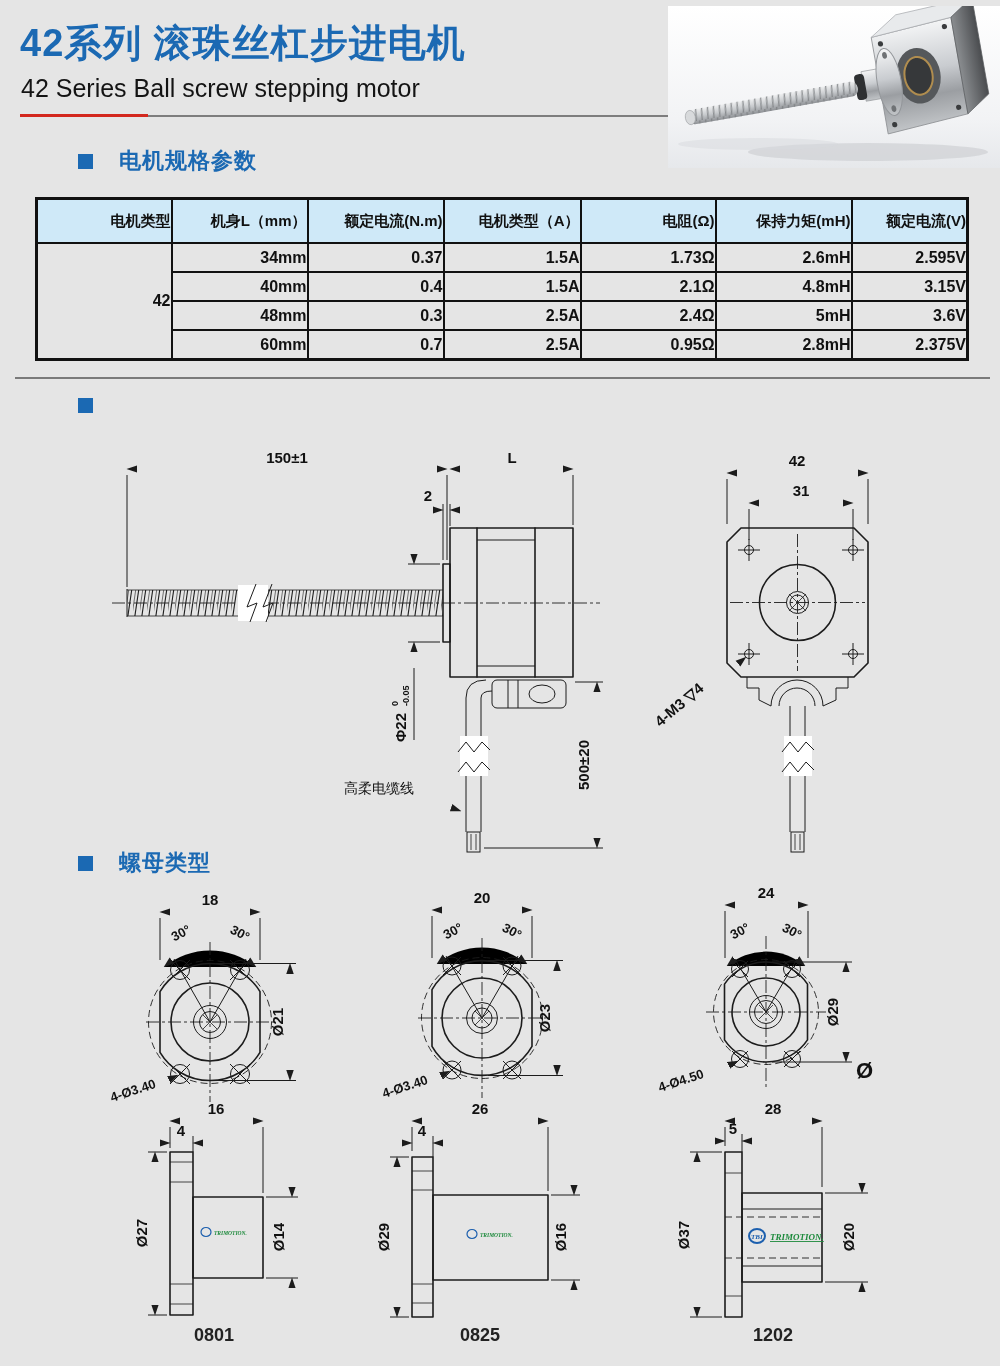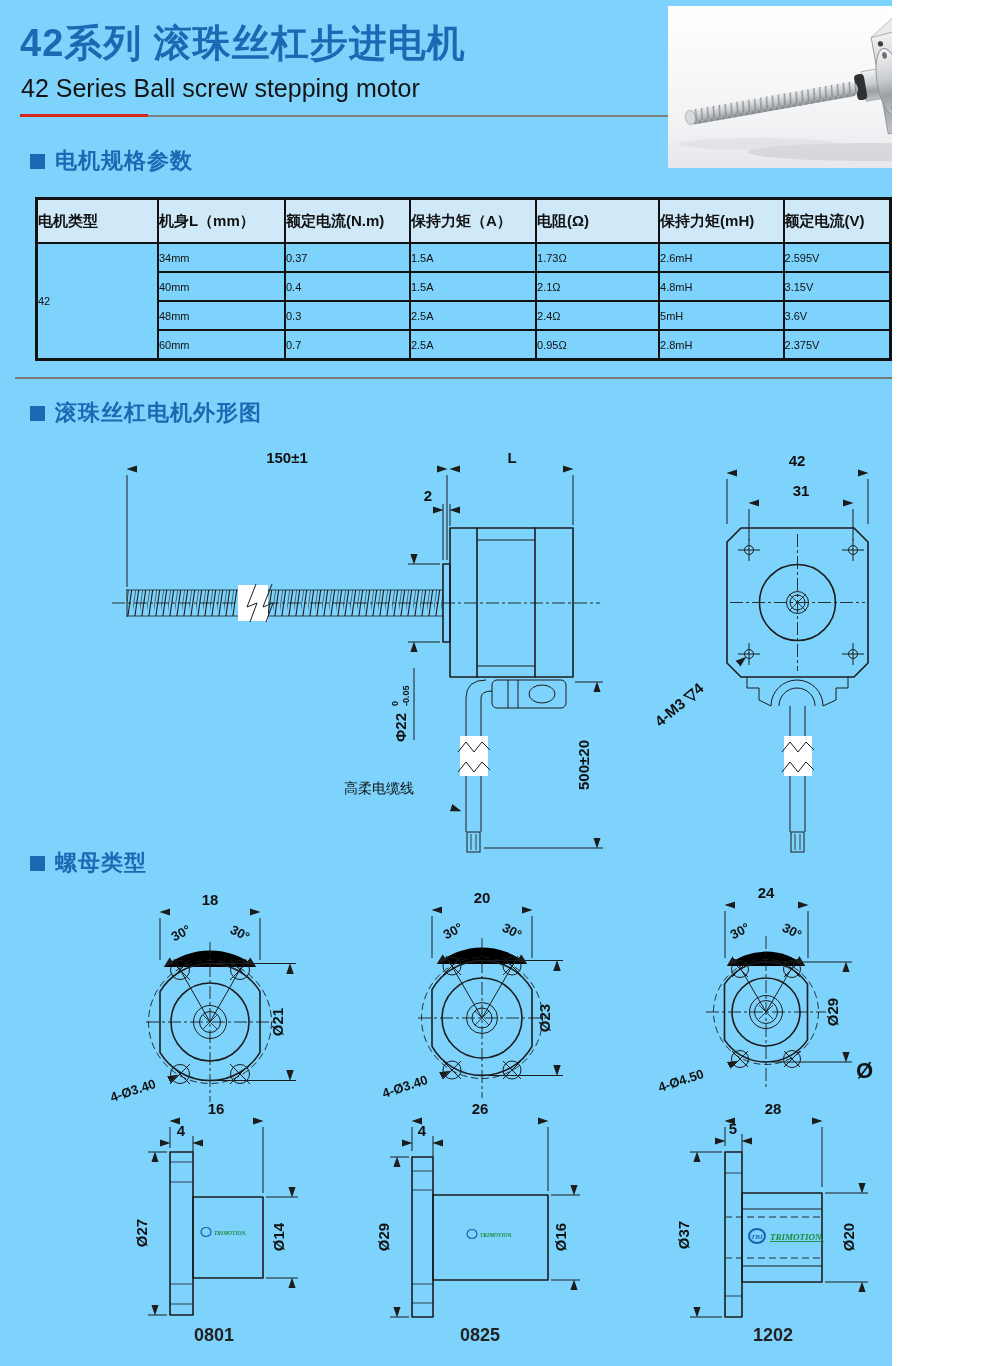--- a/index.html
+++ b/index.html
@@ -1,36 +1,36 @@
 <!DOCTYPE html>
 <html><head>
 <meta charset="utf-8">
 <style>
   html,body{margin:0;padding:0;background:#fff;}
-  #page{position:relative;width:892px;height:1366px;background:#7dd3fc;overflow:hidden;
+  #page{position:relative;width:1000px;height:1366px;background:#e5e5e5;overflow:hidden;
         font-family:"Liberation Sans","DejaVu Sans",sans-serif;color:#111;}
 
   
   .title-cn{position:absolute;left:20px;top:18px;font-size:38px;font-weight:bold;color:#1b69b3;letter-spacing:1px;}
   .title-en{position:absolute;left:21px;top:74px;font-size:25px;color:#141414;}
   .rule{position:absolute;left:20px;top:115px;width:962px;height:2px;background:#7d7d7d;}
   .rule-red{position:absolute;left:20px;top:114px;width:128px;height:3px;background:#d3281e;}
   .photo{position:absolute;left:668px;top:6px;width:332px;height:162px;}
 
   
-  .sec{position:absolute;display:flex;align-items:center;gap:10px;}
+  .sec{position:absolute;display:flex;align-items:center;gap:26px;margin-left:48px;}
   .sec .sq{width:15px;height:15px;background:#1b69b3;}
   .sec .st{font-size:22px;font-weight:bold;color:#1b69b3;letter-spacing:1px;}
 
   
   .spec{position:absolute;left:35px;top:197px;border-collapse:collapse;table-layout:fixed;}
-  .spec th,.spec td{border:2px solid #111;text-align:left;vertical-align:middle;padding:0;}
+  .spec th,.spec td{border:2px solid #111;text-align:right;vertical-align:middle;padding:0;}
   .spec{border:3px solid #111;}
   .spec th{background:#cfe9f8;font-size:15px;font-weight:bold;height:42px;}
-  .spec td{font-size:11px;height:27px;}
+  .spec td{font-size:16px;height:27px;font-weight:bold;}
 
   .divider{position:absolute;left:15px;top:377px;width:975px;height:2px;background:#7a7a7a;}
 
   .draw{position:absolute;left:0;}
 
   
   .ol{fill:none;stroke:#1c1c1c;stroke-width:1.6;stroke-linejoin:round;stroke-linecap:round;}
   .th{fill:none;stroke:#1c1c1c;stroke-width:1;}
   .thin{fill:none;stroke:#1c1c1c;stroke-width:.8;}
   .cl{fill:none;stroke:#1c1c1c;stroke-width:.9;stroke-dasharray:13 3 3 3;}
@@ -120,21 +120,21 @@
       <col style="width:137px">
         <col style="width:135px">
         <col style="width:136px">
         <col style="width:116px">
     </colgroup>
     <tbody>
         <tr>
       <th>电机类型</th>
       <th>机身L（mm）</th>
       <th>额定电流(N.m)</th>
-      <th>保持力矩（A）</th>
+      <th>电机类型（A）</th>
       <th>电阻(Ω)</th>
       <th>保持力矩(mH)</th>
       <th>额定电流(V)</th>
     </tr>
     <tr>
       <td rowspan="4">42</td>
       <td>34mm</td>
       <td>0.37</td>
       <td>1.5A</td>
       <td>1.73Ω</td>
@@ -165,21 +165,20 @@
       <td>2.8mH</td>
       <td>2.375V</td>
     </tr>
   </tbody>
     </table>
 
   <div class="divider"></div>
 
   <div class="sec" style="left:30px;top:398px;">
     <div class="sq"></div>
-    <div class="st">滚珠丝杠电机外形图</div>
   </div>
 
   <svg class="draw" style="top:440px;" width="1000" height="422" viewBox="0 0 1000 422">
     <defs>
       <marker id="arr" viewBox="0 0 10 8" refX="9.5" refY="4" markerWidth="11" markerHeight="9" orient="auto-start-reverse">
         <path d="M0,0.6 L10,4 L0,7.4 Z" fill="#1c1c1c"></path>
       </marker>
       <pattern id="scrthr" width="7" height="30" patternUnits="userSpaceOnUse">
         <line x1="6" y1="-2" x2="1" y2="32" stroke="#1c1c1c" stroke-width="1.1"></line>
         <line x1="3" y1="-2" x2="-2" y2="32" stroke="#1c1c1c" stroke-width="0.6"></line>

